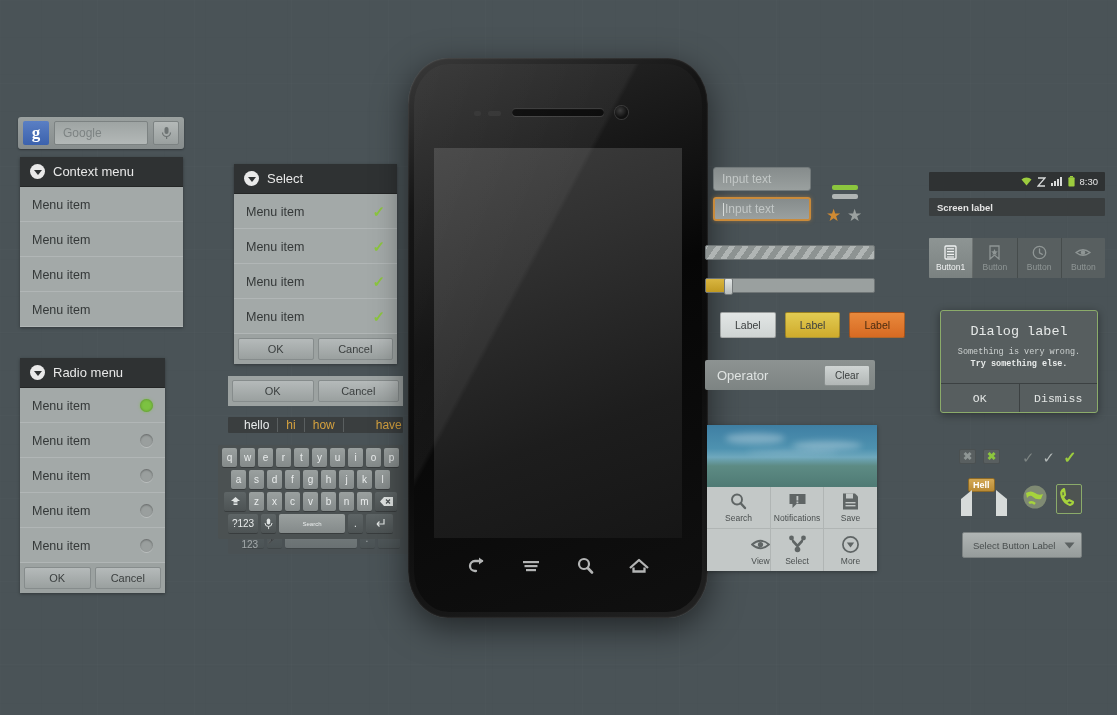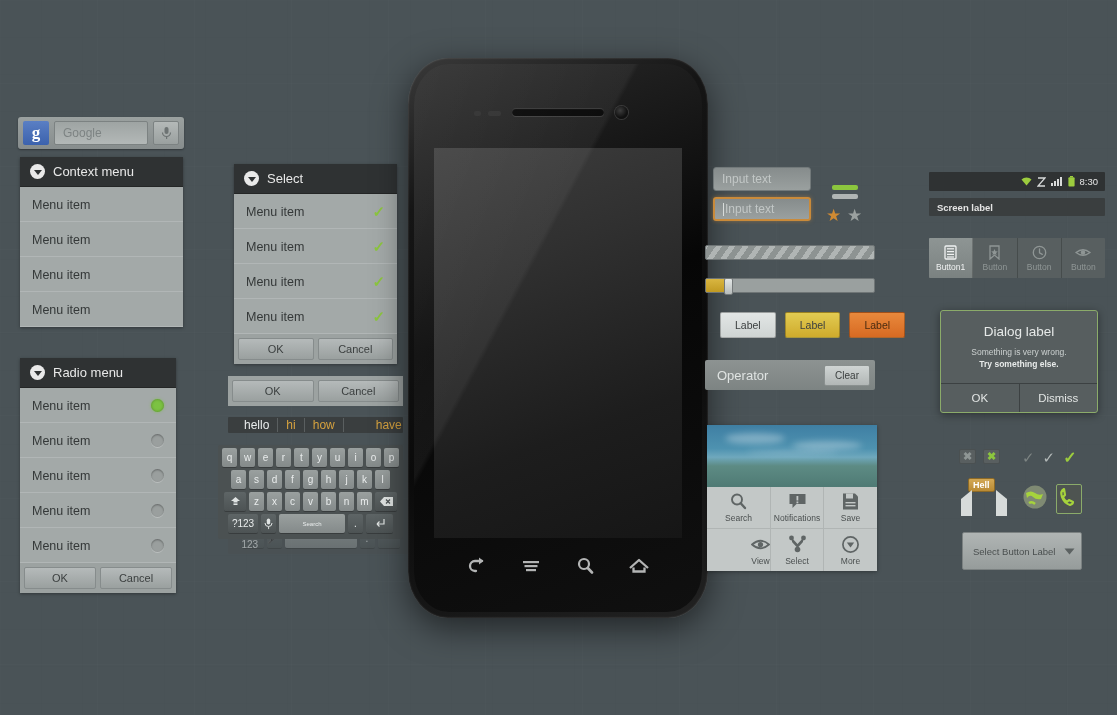--- a/index.html
+++ b/index.html
@@ -176,34 +176,35 @@
   .tabbar { display: flex; height: 40px; background: #585f60; border-radius: 1px; overflow: hidden; }
   .tab {
     flex: 1; display: flex; flex-direction: column; align-items: center;
     justify-content: center; gap: 2px; font-size: 8.5px; color: #8f9695;
     border-right: 1px solid rgba(0,0,0,.2);
   }
   .tab.active { background: linear-gradient(#8e9594,#7b8281); color: #f0f2f2; }
   .dialog {
     background: #575e5f; border: 1px solid #8bab6a; border-radius: 3px;
     box-shadow: 0 2px 8px rgba(0,0,0,.4);
+    font-family: Liberation Mono, monospace;
   }
   .dlg-btnrow { display: flex; border-top: 1px solid rgba(0,0,0,.3); }
   .dlg-btn {
     flex: 1; height: 28px; display: flex; align-items: center; justify-content: center;
     font-size: 11.5px; color: #e2e5e4;
   }
   .sqbtn {
     width: 17px; height: 15px; border-radius: 2px;
     background: #595f60; border: 1px solid #4a5051;
     display: flex; align-items: center; justify-content: center;
     font-size: 11px; font-weight: bold; line-height: 1;
   }
   .spinner {
-    height: 38px; background: linear-gradient(#b0b5b4,#969c9b);
+    height: 26px; background: linear-gradient(#b0b5b4,#969c9b);
     border: 1px solid #7b8181; border-radius: 2px;
     display: flex; align-items: center; justify-content: space-between;
     padding: 0 6px 0 10px; font-size: 9.5px; color: #4a4f4f;
   }
   .tooltip {
     background: linear-gradient(#d3a855,#b98a34); color: #fff;
     font-size: 9px; padding: 1px 4px; border-radius: 2px;
     border: 1px solid #8d6a27; font-weight: bold;
   }
 
@@ -271,21 +272,21 @@
       </div>
       <div class="menu-row">
         <span>Menu item</span>
       </div>
       <div class="menu-row">
         <span>Menu item</span>
       </div>
     </div>
   </div>
 
-  <div class="abs panel" style="left:20px; top:358px; width:156px;">
+  <div class="abs panel" style="left:20px; top:358px; width:145px;">
     <div class="panel-title">
       <span class="circ-ico"></span>
       <span>Radio menu</span>
     </div>
     <div>
       <div class="menu-row">
         <span>Menu item</span>
         <span class="radio on"></span>
       </div>
       <div class="menu-row">

